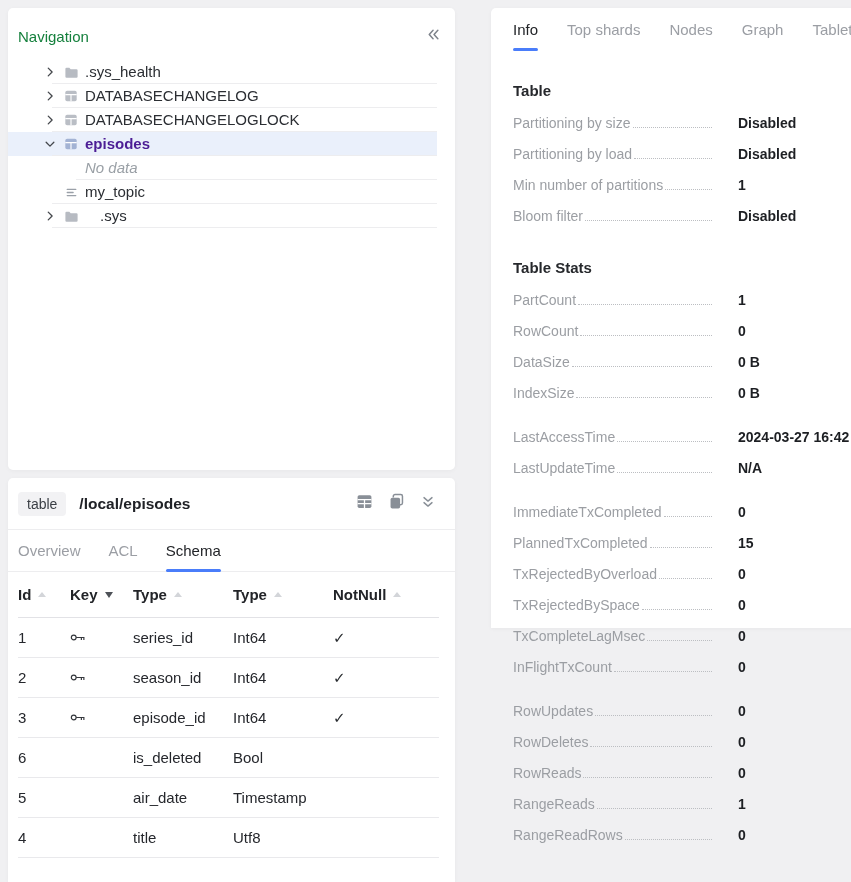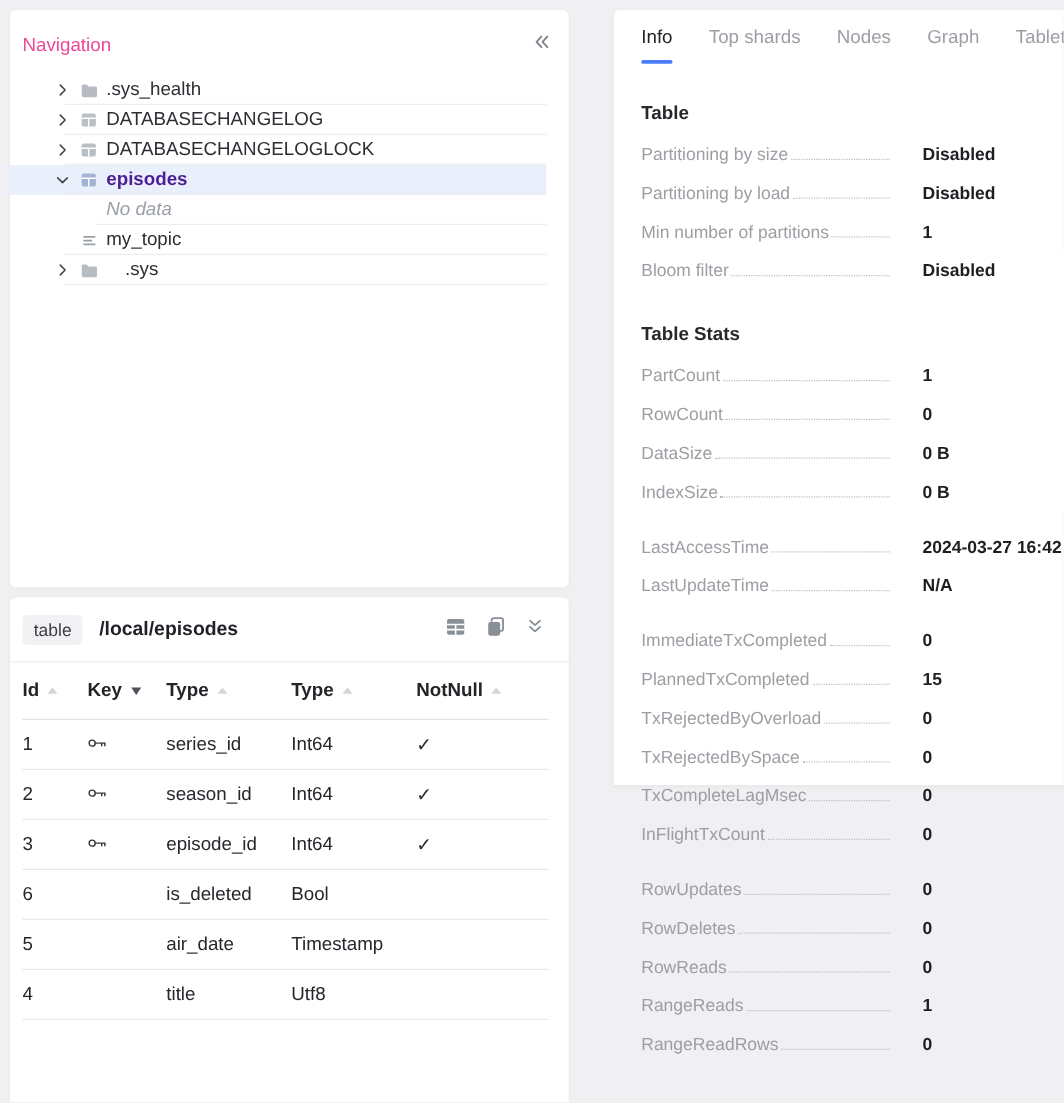--- a/index.html
+++ b/index.html
@@ -10,21 +10,21 @@
     color:#27292e;
     position:relative;
   }
   .card { position:absolute; background:#fff; border-radius:5px; box-shadow:0 1px 4px rgba(0,0,0,0.04); }
   #nav-card  { left:8px;   top:8px;   width:447px; height:462px; }
   #obj-card  { left:8px;   top:478px; width:447px; height:404px; border-bottom-left-radius:0; border-bottom-right-radius:0; }
   #info-card { left:491px; top:8px;   width:386px; height:620px; border-bottom-left-radius:0; border-bottom-right-radius:0; }
 
   
   .nav-header { position:relative; height:52px; }
-  .nav-title { position:absolute; left:10px; top:20px; font-size:15px; font-weight:400; color:#ec4899; }
+  .nav-title { position:absolute; left:10px; top:20px; font-size:15px; font-weight:400; color:#15803d; }
   .collapse-btn { position:absolute; right:12px; top:18px; width:20px; height:20px; display:flex; align-items:center; justify-content:center; cursor:pointer; }
 
   .tree { }
   .tree-row { position:relative; height:24px; margin-right:18px; cursor:pointer; }
   .tree-row.selected { background:#eaf0fb; }
   .t-chevron { position:absolute; top:50%; transform:translateY(-50%); width:16px; height:16px; display:flex; align-items:center; justify-content:center; }
   .t-icon    { position:absolute; top:50%; transform:translateY(-50%); width:16px; height:16px; display:flex; align-items:center; justify-content:center; }
   .t-label   { position:absolute; top:0; line-height:24px; font-size:15px; color:#2b2e33; white-space:nowrap; }
   .t-label.bold  { font-weight:bold; color:#4c1d95; }
   .t-label.muted { color:#9aa0a6; font-style:italic; }
@@ -191,20 +191,31 @@
           </svg></span>
       </span>
     <span class="icon-btn">
         <span id="ic-dchev"><svg width="16" height="16" viewBox="0 0 16 16">
             <g fill="none" stroke="#898f97" stroke-width="1.4" stroke-linecap="round" stroke-linejoin="round">
               <path d="M4 3.6 8 7.1l4-3.5M4 8.6 8 12.1l4-3.5"></path>
             </g>
           </svg></span>
       </span>
   </div>
+  <div class="tabs bordered" id="obj-tabs">
+      <span class="tab">
+        <span>Overview</span>
+      </span>
+      <span class="tab">
+        <span>ACL</span>
+      </span>
+      <span class="tab active">
+        <span>Schema</span>
+      </span>
+    </div>
   <div class="schema-table" id="schema-table">
       <div class="sch-row head">
         <div class="cell c-id">
           <span>Id</span>
           <span class="sort-up"></span>
         </div>
         <div class="cell c-key">
           <span>Key</span>
           <span class="sort-down"></span>
         </div>

